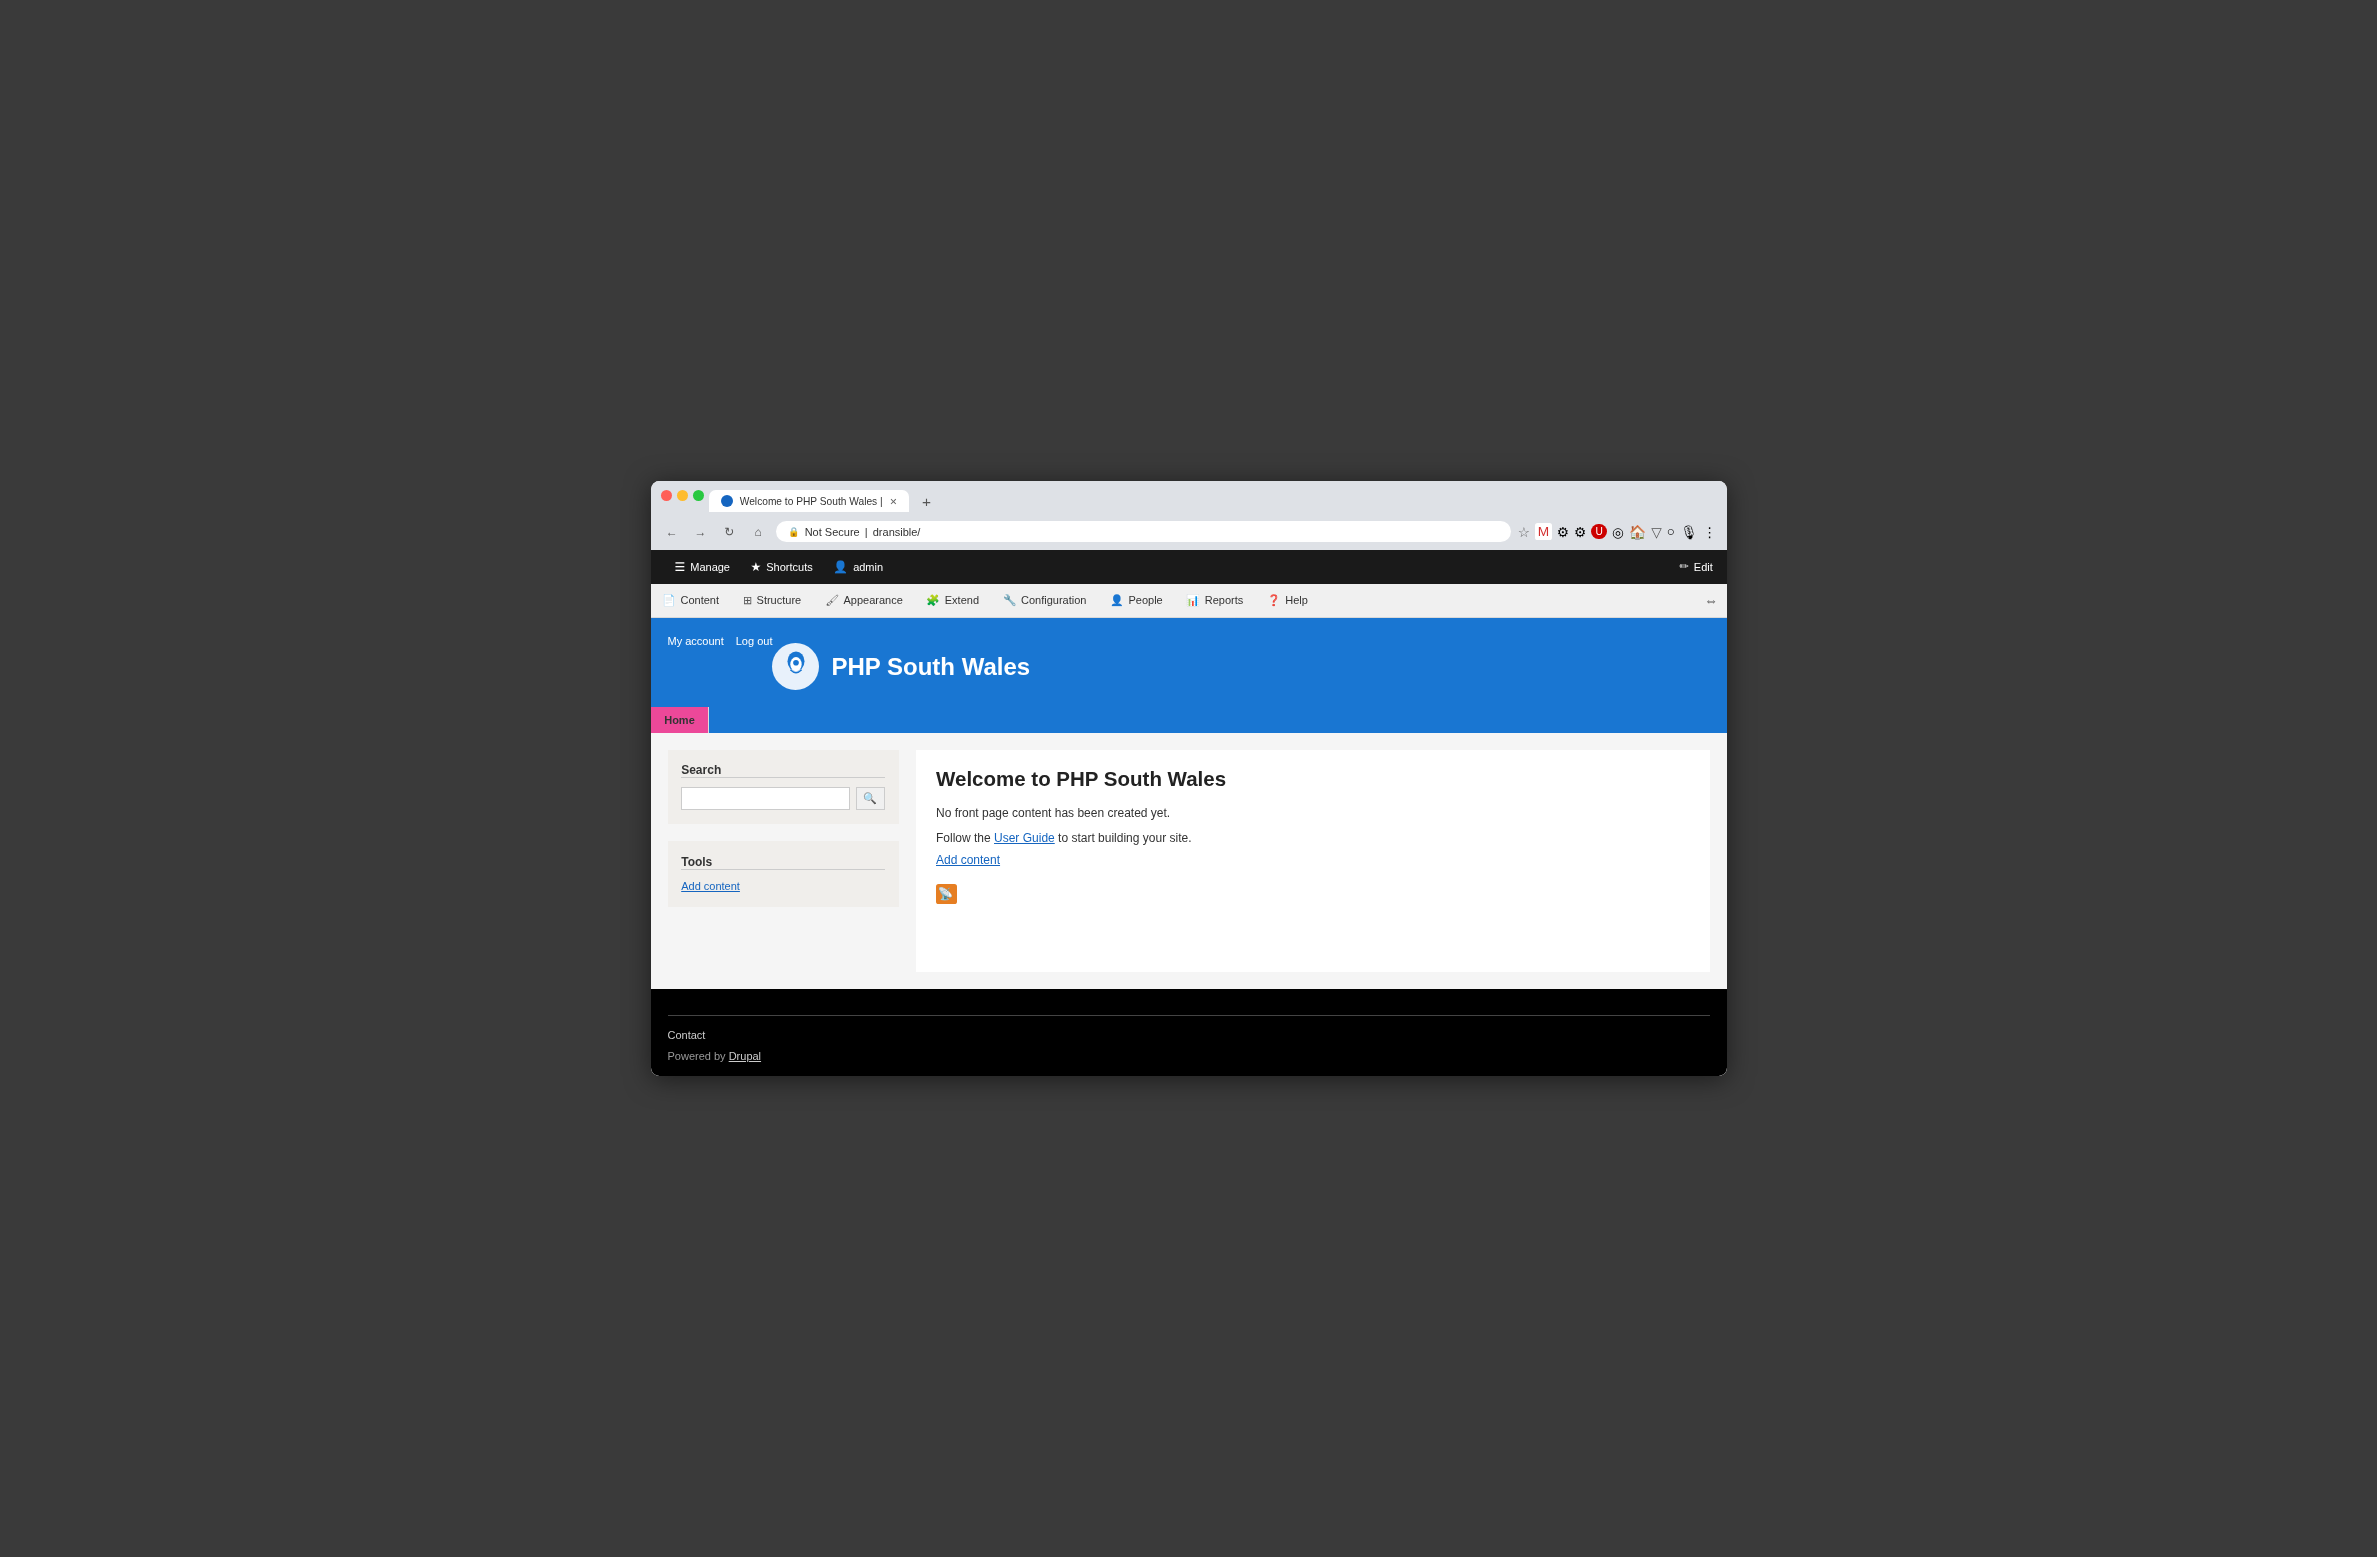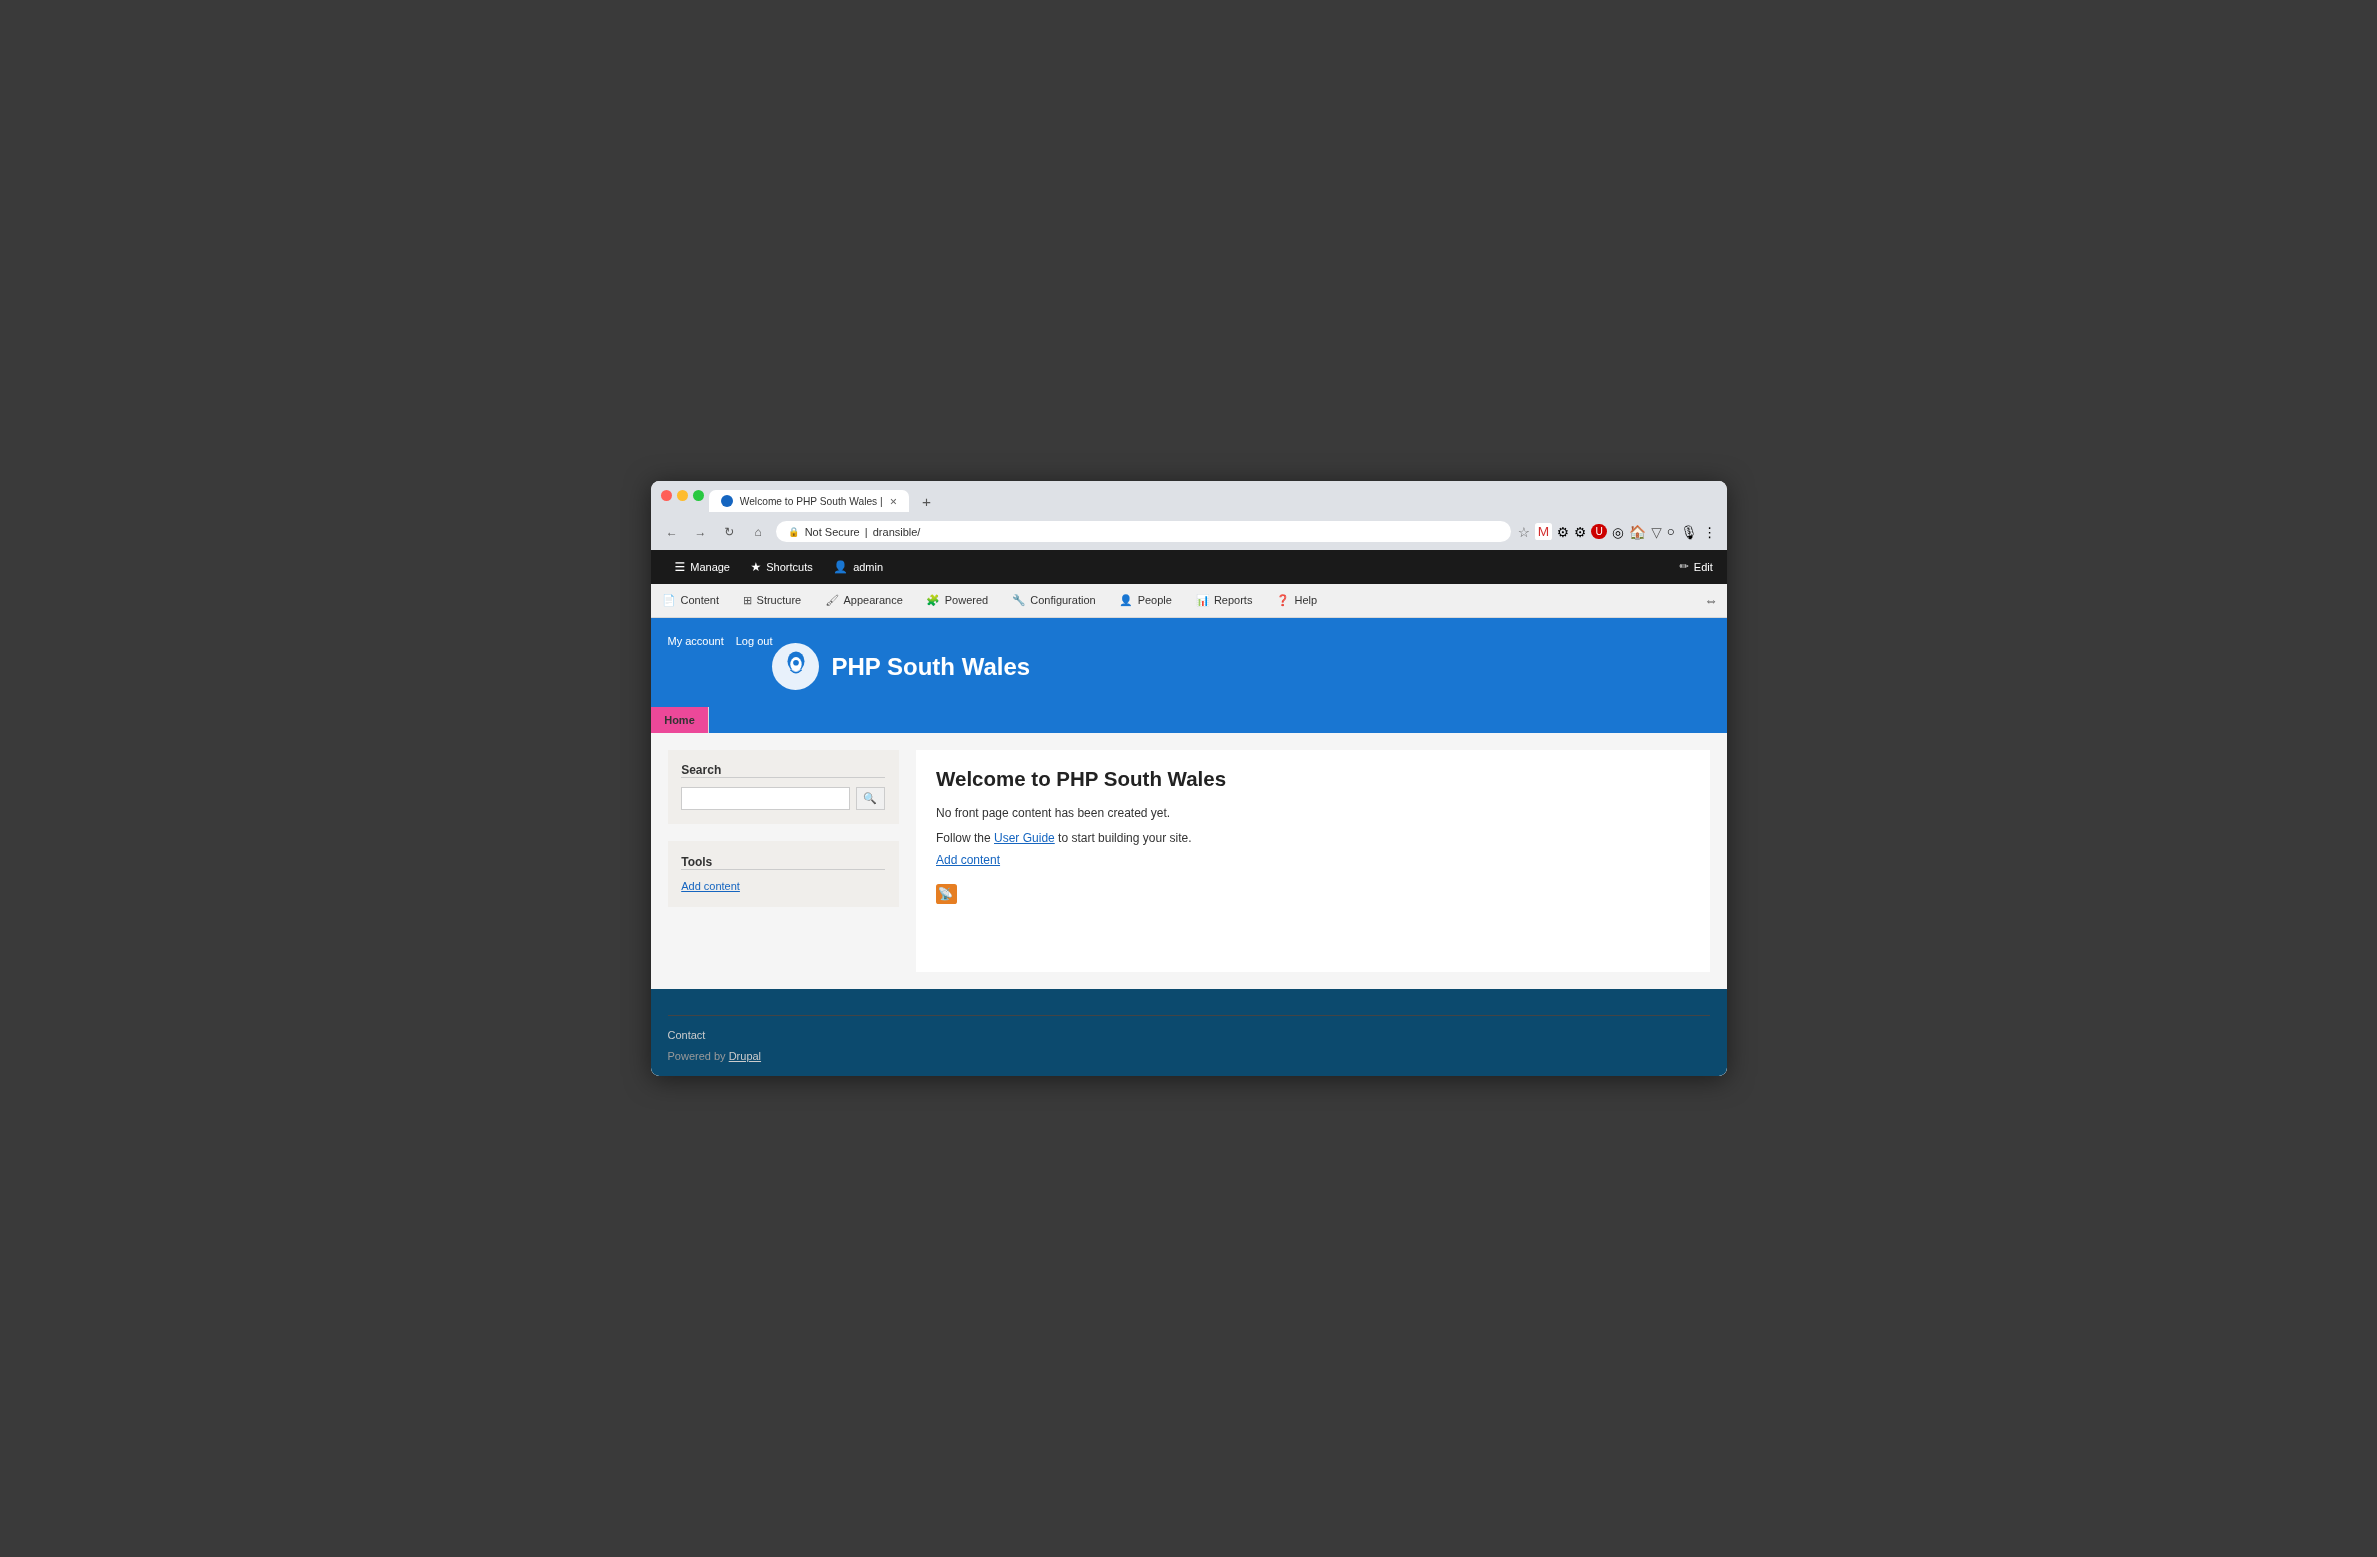--- a/index.html
+++ b/index.html
@@ -314,21 +314,21 @@
       width: 20.5px; height: 20.5px;
       background: #e67e22;
       border-radius: 2.6px;
       display: flex; align-items: center; justify-content: center;
       color: #fff;
       font-size: 12px;
     }
 
     
     .site-footer {
-      background: #0c4a6e;
+      background: #000000;
       padding: 26px 17px 13.7px;
     }
     .footer-divider {
       border: none;
       border-top: 0.9px solid #444;
       margin-bottom: 13.7px;
     }
     .footer-link {
       color: #ccc;
       font-size: 11px;
@@ -422,21 +422,21 @@
       <a class="nav-item">
         <span class="nav-icon">⊞</span>
         <span>Structure</span>
       </a>
       <a class="nav-item">
         <span class="nav-icon">🖌</span>
         <span>Appearance</span>
       </a>
       <a class="nav-item">
         <span class="nav-icon">🧩</span>
-        <span>Powered</span>
+        <span>Extend</span>
       </a>
       <a class="nav-item">
         <span class="nav-icon">🔧</span>
         <span>Configuration</span>
       </a>
       <a class="nav-item">
         <span class="nav-icon">👤</span>
         <span>People</span>
       </a>
       <a class="nav-item">

